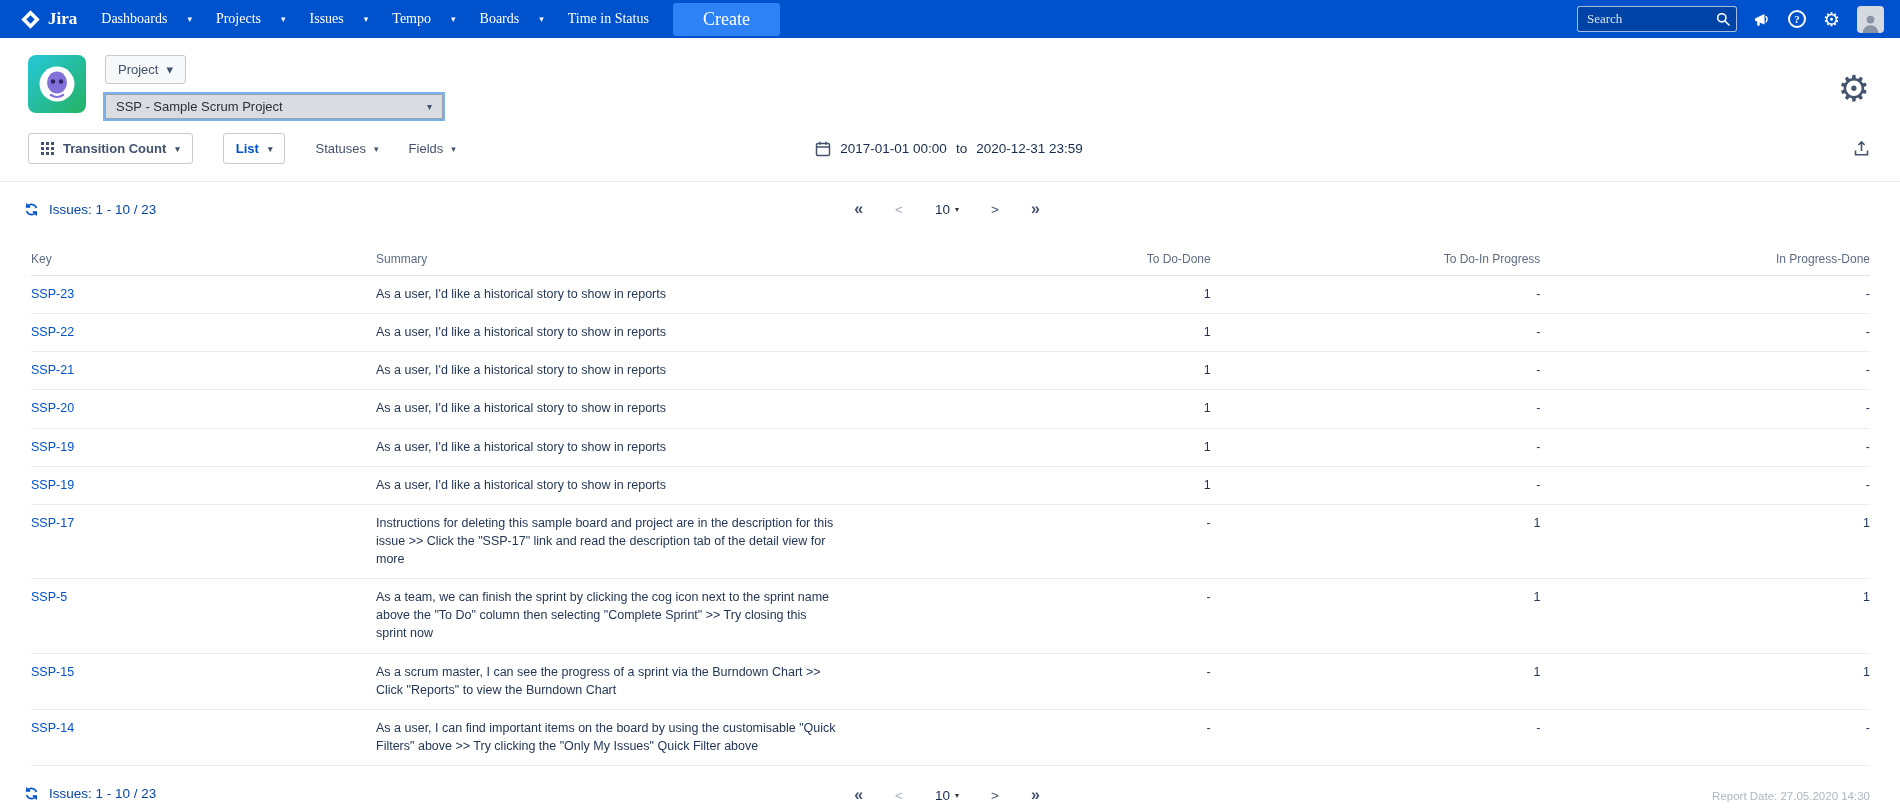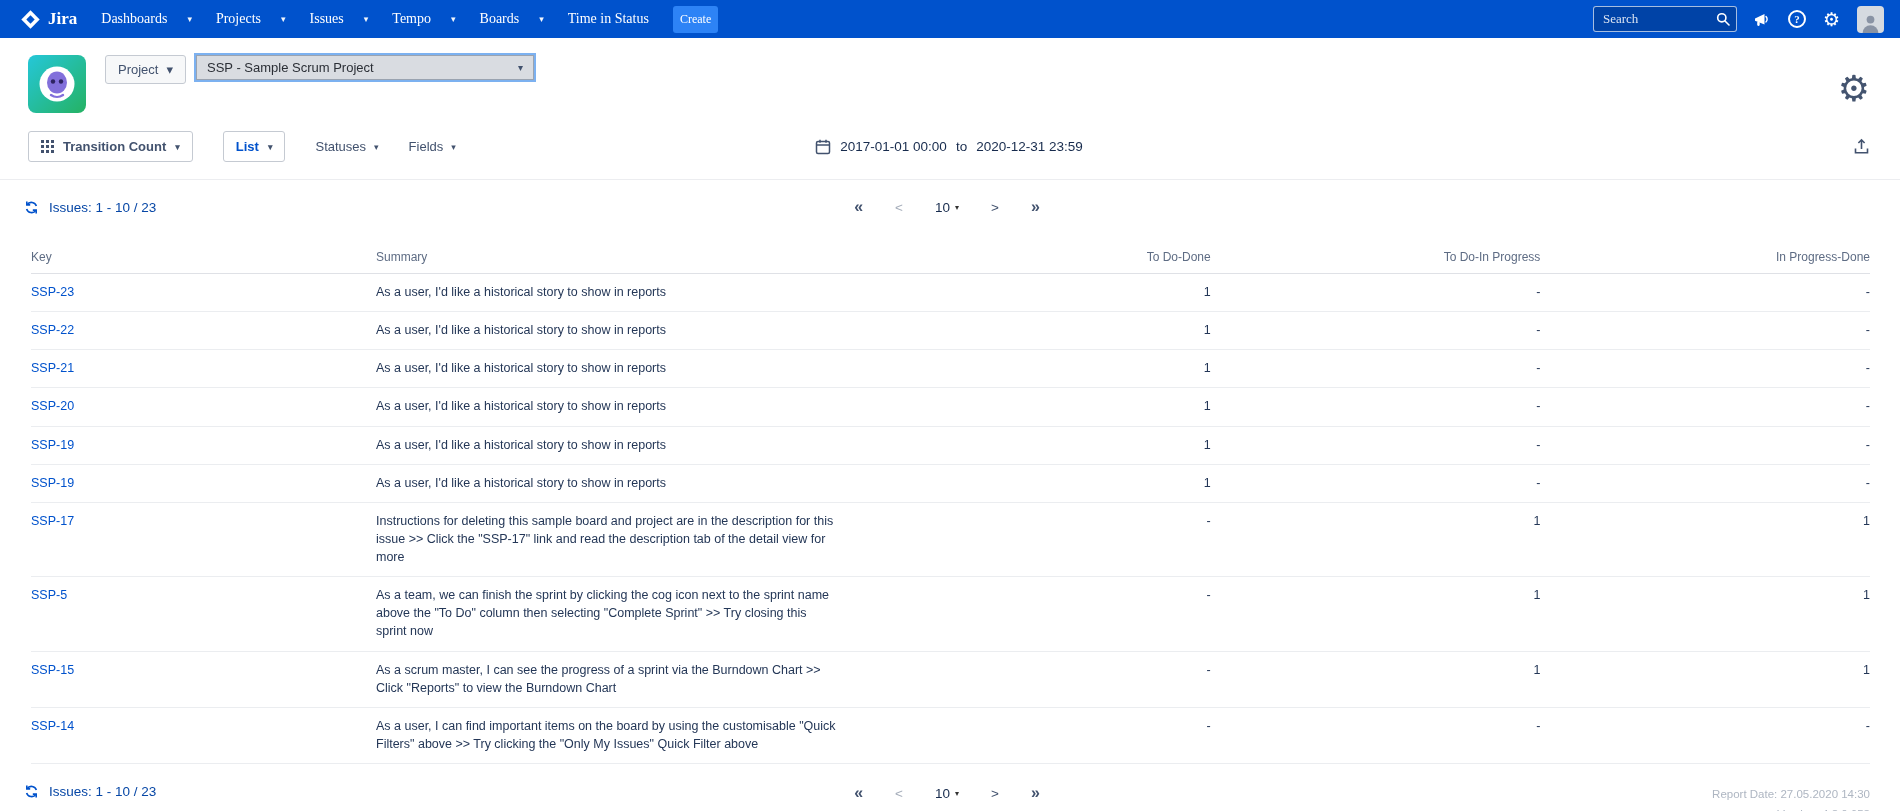--- a/index.html
+++ b/index.html
@@ -10,39 +10,39 @@
   
   .topbar { height: 38px; background: #0052CC; display: flex; align-items: center;
             justify-content: space-between; padding: 0 16px; color: #fff; font-family: Liberation Serif, serif; }
   .topbar-left { display: flex; align-items: center; }
   .logo { display: flex; align-items: center; gap: 7px; font-size: 17px; font-weight: 700;
           padding: 0 12px 0 4px; cursor: pointer; }
   .nav-item { display: flex; align-items: center; gap: 20px; color: #fff; font-size: 14px;
               padding: 0 12px; height: 38px; cursor: pointer; text-decoration: none; white-space: nowrap; }
   .chev { font-size: 9px; opacity: .95; }
   .create-btn { margin-left: 12px; background: #2D83F6; color: #fff; border: none; border-radius: 3px;
-                padding: 6px 7px; font-size: 12px; font-family: inherit; cursor: pointer; }
+                padding: 6px 30px; font-size: 18px; font-family: inherit; cursor: pointer; }
   .topbar-right { display: flex; align-items: center; gap: 17px; }
   .searchbox { position: relative; }
-  .searchbox input { width: 144px; height: 26px; background: rgba(0,0,0,0.18);
+  .searchbox input { width: 160px; height: 26px; background: rgba(0,0,0,0.18);
                      border: 1px solid rgba(255,255,255,0.65); border-radius: 3px; color: #fff;
                      padding: 0 41px 0 9px; font-size: 13px; font-family: inherit; }
   .searchbox input::placeholder { color: rgba(255,255,255,0.85); }
   .searchbox .mag { position: absolute; right: 7px; top: 6px; }
   .icon-btn { display: flex; align-items: center; justify-content: center; cursor: pointer; }
   .help-circle { width: 18px; height: 18px; border: 2px solid #fff; border-radius: 50%;
                  font-size: 11px; font-weight: 700; display: flex; align-items: center; justify-content: center; }
   .gear-small { font-size: 19px; line-height: 1; color: #fff; }
   .avatar-box { width: 27px; height: 27px; background: #D5DAE0; border-radius: 4px;
                 display: flex; align-items: flex-end; justify-content: center; overflow: hidden; }
 
   
   .project-header { display: flex; align-items: flex-start; padding: 17px 30px 0 28px; }
   .proj-avatar { margin-right: 19px; cursor: pointer; }
-  .proj-controls { display: flex; flex-direction: row; gap: 10px; align-items: flex-start; }
+  .proj-controls { display: flex; flex-direction: column; gap: 10px; align-items: flex-start; }
   .project-btn { display: flex; align-items: center; gap: 8px; background: #F7F8F9;
                  border: 1px solid #C5CAD2; border-radius: 3px; padding: 6px 12px;
                  font-size: 13px; color: #42526E; font-family: inherit; cursor: pointer; }
   .project-select { display: flex; align-items: center; justify-content: space-between; width: 338px;
                     background: #D9DCE1; border: 1px solid #9AA3B0; outline: 2px solid #7CB1F0;
                     padding: 4px 10px; font-size: 13px; color: #2B2F36; cursor: pointer; }
   .project-select .chevd { font-size: 10px; color: #42526E; }
   .header-gear { margin-left: auto; margin-top: 16px; font-size: 36px; line-height: 1;
                  color: #44546F; cursor: pointer; }
 

